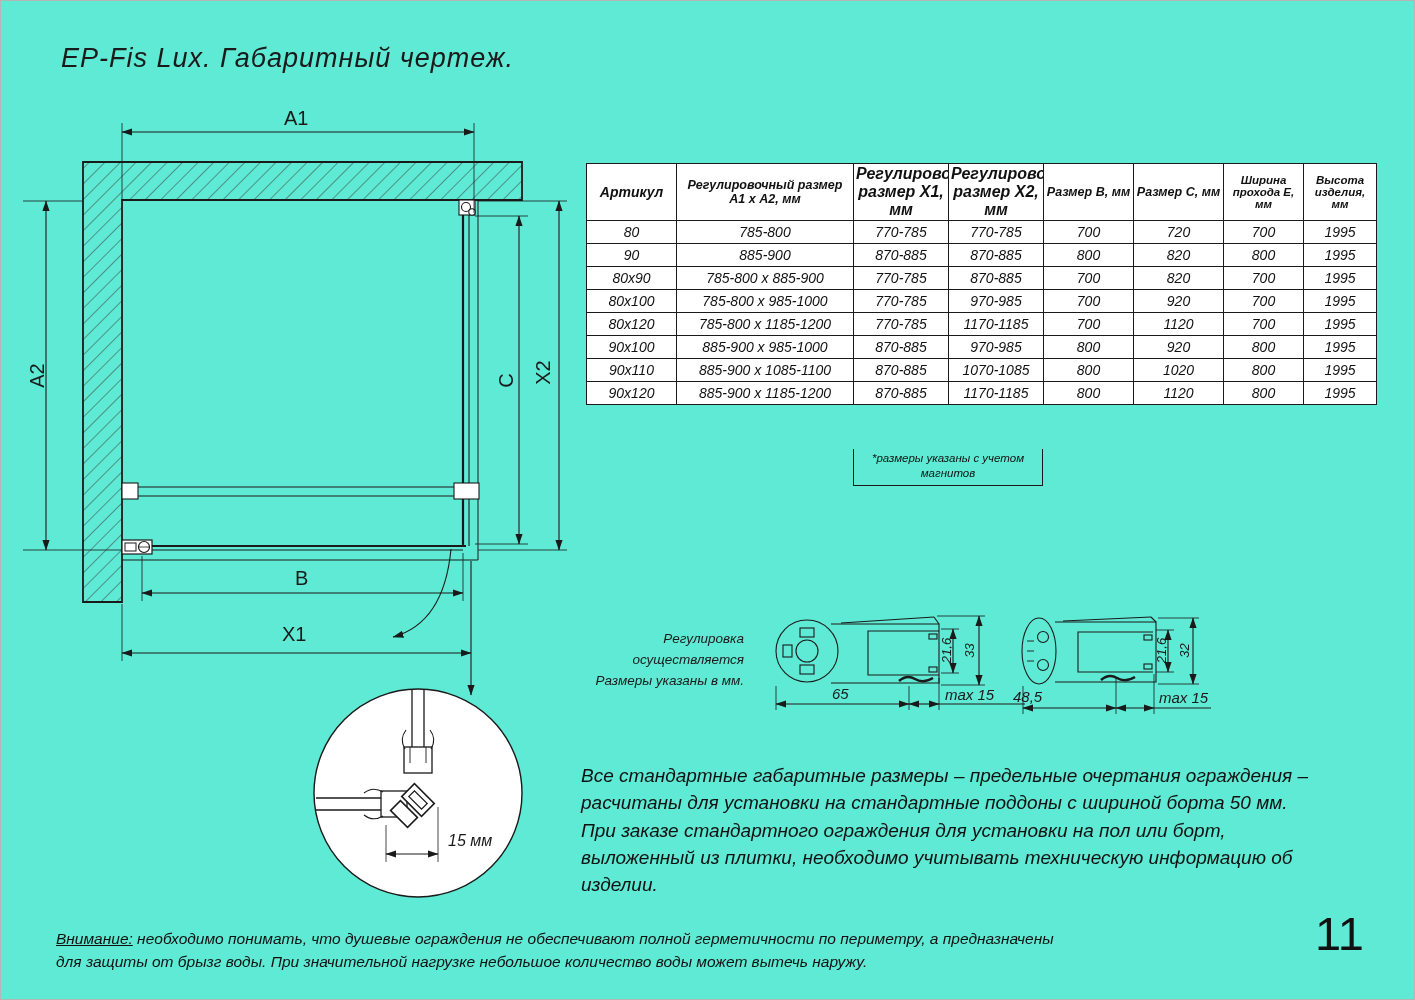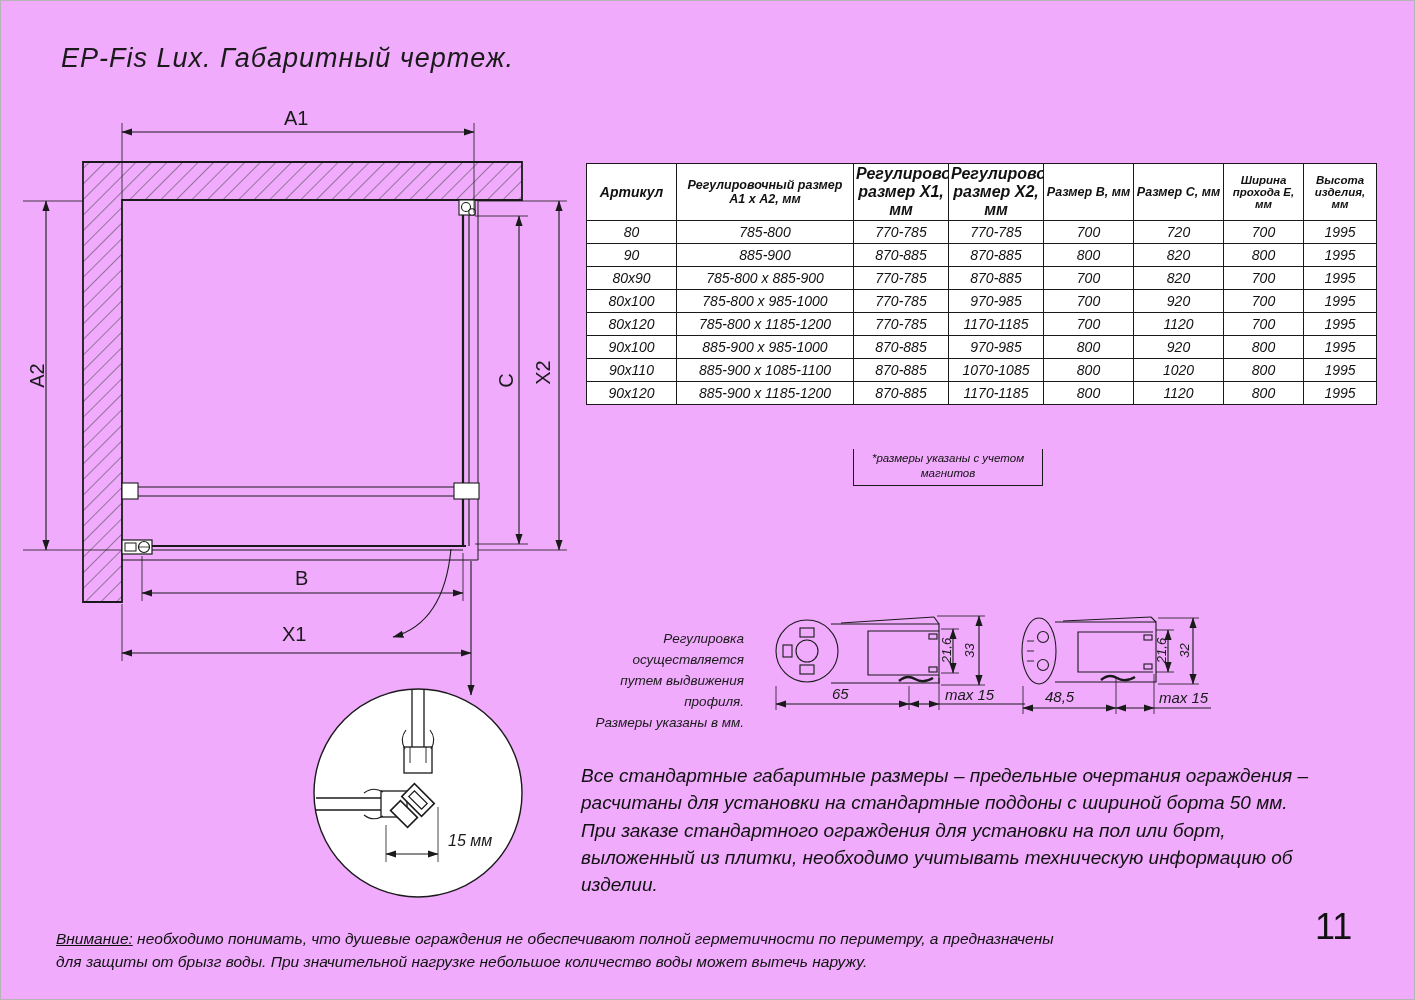--- a/index.html
+++ b/index.html
@@ -1,17 +1,17 @@
 <!DOCTYPE html>
 <html><head>
 <meta charset="utf-8">
 <style>
   html,body{margin:0;padding:0;background:#e8e8e8;}
   .page{
-    position:relative; width:1415px; height:1000px; background:#f0abfc;
+    position:relative; width:1415px; height:1000px; background:#5eead4;
     border:1px solid #b5b5b5; box-sizing:border-box; overflow:hidden;
     font-family:"Liberation Sans", sans-serif; color:#111;
   }
   .abs{position:absolute;}
   .title{
     left:60px; top:42px; font-size:27px; font-style:italic; letter-spacing:1px; color:#1a1a1a;
   }
   svg.lineart{position:absolute; left:0; top:0;}
   
   .dimlabel{font-size:20px; color:#1a1a1a; white-space:nowrap;}
@@ -45,21 +45,21 @@
   }
   .bodytext{
     left:580px; top:761px; width:742px;
     font-size:19px; font-style:italic; line-height:1.44; color:#111;
   }
   .warning{
     left:55px; top:926px; width:1020px;
     font-size:15.5px; font-style:italic; line-height:1.5; color:#111;
   }
   .warning .u{text-decoration:underline;}
-  .pagenum{left:1314px; top:905px; font-size:36px; color:#111;}
+  .pagenum{left:1314px; top:905px; font-size:47px; color:#111;}
 </style>
 </head>
 <body>
 
 <div class="page">
 
   <svg class="lineart" width="1415" height="1000" viewBox="0 0 1415 1000">
     <defs>
       <pattern id="hatch" width="11" height="11" patternUnits="userSpaceOnUse" patternTransform="rotate(45)">
         <line x1="0" y1="0" x2="0" y2="11" stroke="#3a3a3a" stroke-width="1"></line>
@@ -226,21 +226,21 @@
   <div class="abs dimlabel" style="left:294px; top:566px;">B</div>
   <div class="abs dimlabel" style="left:281px; top:622px;">X1</div>
   <div class="abs dimlabel vlabel" style="left:485px; top:368px;">C</div>
   <div class="abs dimlabel vlabel" style="left:522px; top:360px;">X2</div>
   <div class="abs dnum detaildim" style="left:447px; top:831px;">15 мм</div>
 
   <div class="abs dnum" style="left:831px; top:684px;">65</div>
   <div class="abs dnum" style="left:944px; top:685px;">max 15</div>
   <div class="abs dnum vnum" style="left:925px; top:642px;">21,6</div>
   <div class="abs dnum vnum" style="left:948px; top:642px;">33</div>
-  <div class="abs dnum" style="left:1044px; top:687px;">48,5</div>
+  <div class="abs dnum" style="left:1012px; top:687px;">48,5</div>
   <div class="abs dnum" style="left:1158px; top:688px;">max 15</div>
   <div class="abs dnum vnum" style="left:1140px; top:642px;">21,6</div>
   <div class="abs dnum vnum" style="left:1163px; top:642px;">32</div>
 
   <table class="spec">
     <colgroup>
       <col style="width:90px">
         <col style="width:177px">
         <col style="width:95px">
         <col style="width:95px">
@@ -342,21 +342,20 @@
           <td>800</td>
           <td>1995</td>
         </tr>
       </tbody>
   </table>
 
   <div class="abs footnote">*размеры указаны с учетом магнитов</div>
 
   <div class="abs adjnote">
     <div>Регулировка осуществляется</div>
-    <div>путем выдвижения профиля.</div>
     <div>Размеры указаны в мм.</div>
   </div>
 
   <div class="abs bodytext">Все стандартные габаритные размеры – предельные очертания ограждения – расчитаны для установки на стандартные поддоны с шириной борта 50 мм. При заказе стандартного ограждения для установки на пол или борт, выложенный из плитки, необходимо учитывать техническую информацию об изделии.</div>
 
   <div class="abs warning">
     <span class="u">Внимание:</span><span> необходимо понимать, что душевые ограждения не обеспечивают полной герметичности по периметру, а предназначены для защиты от брызг воды. При значительной нагрузке небольшое количество воды может вытечь наружу.</span>
   </div>
 
   <div class="abs pagenum">11</div>

